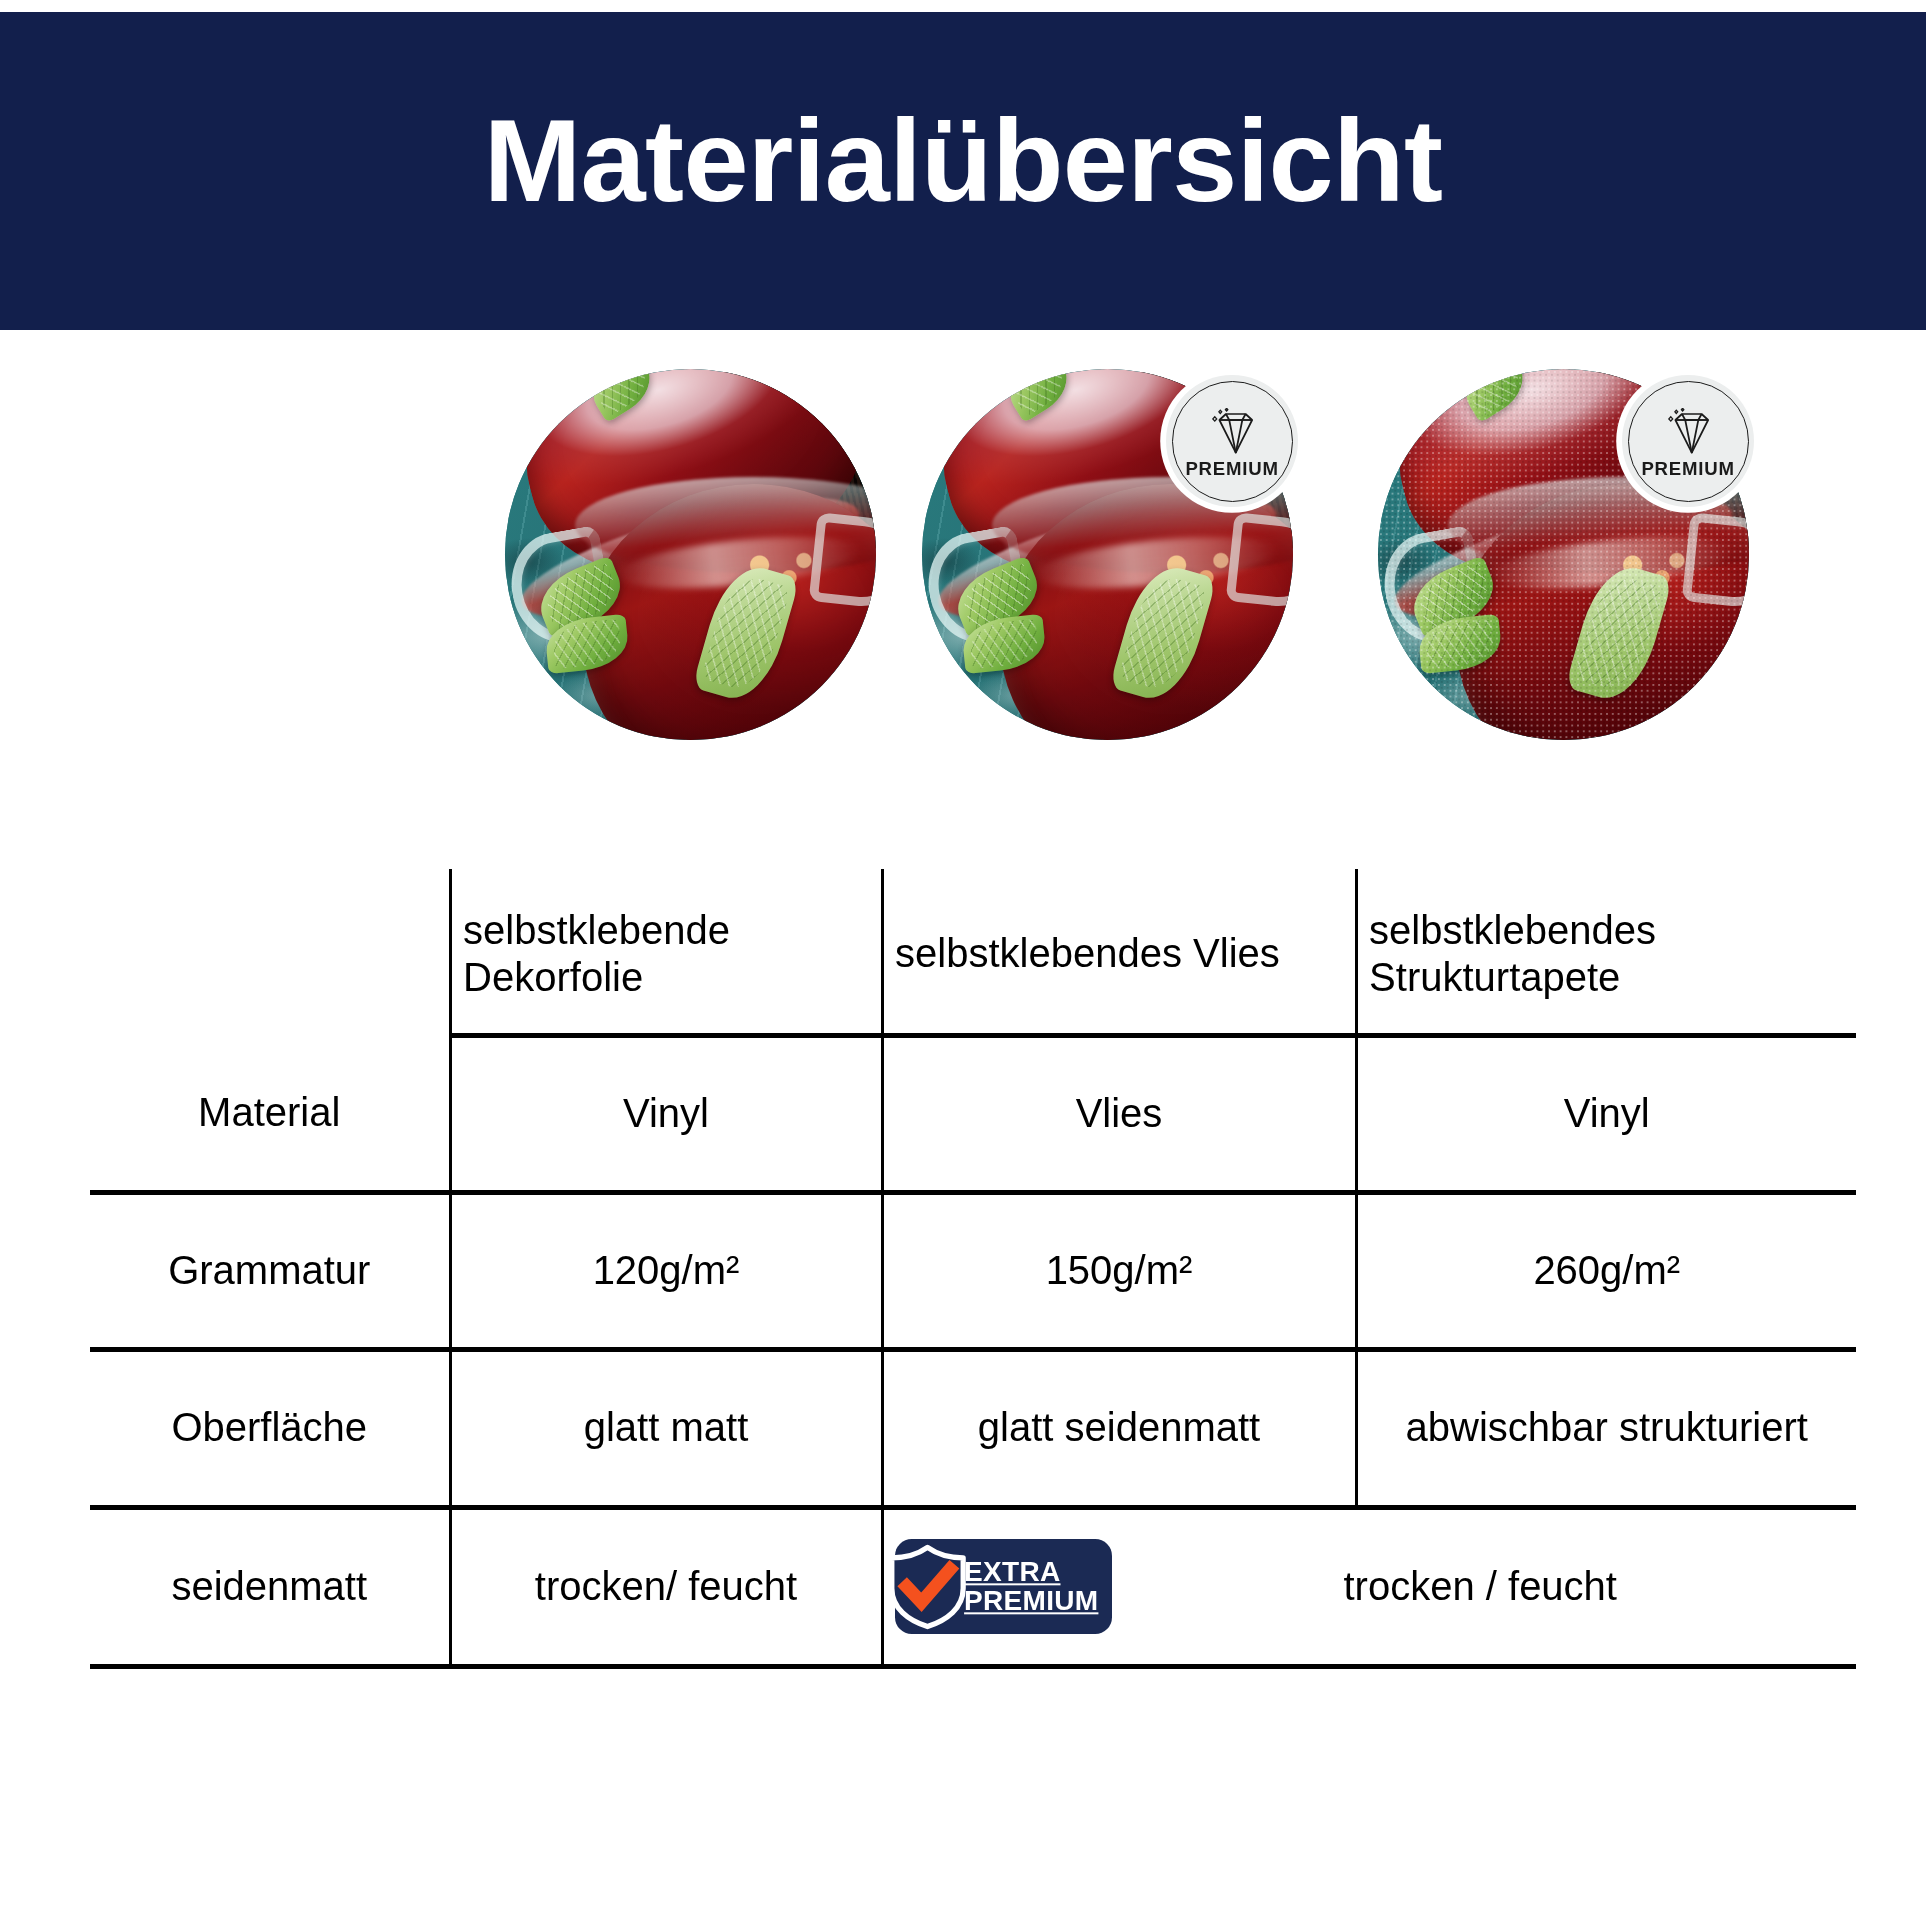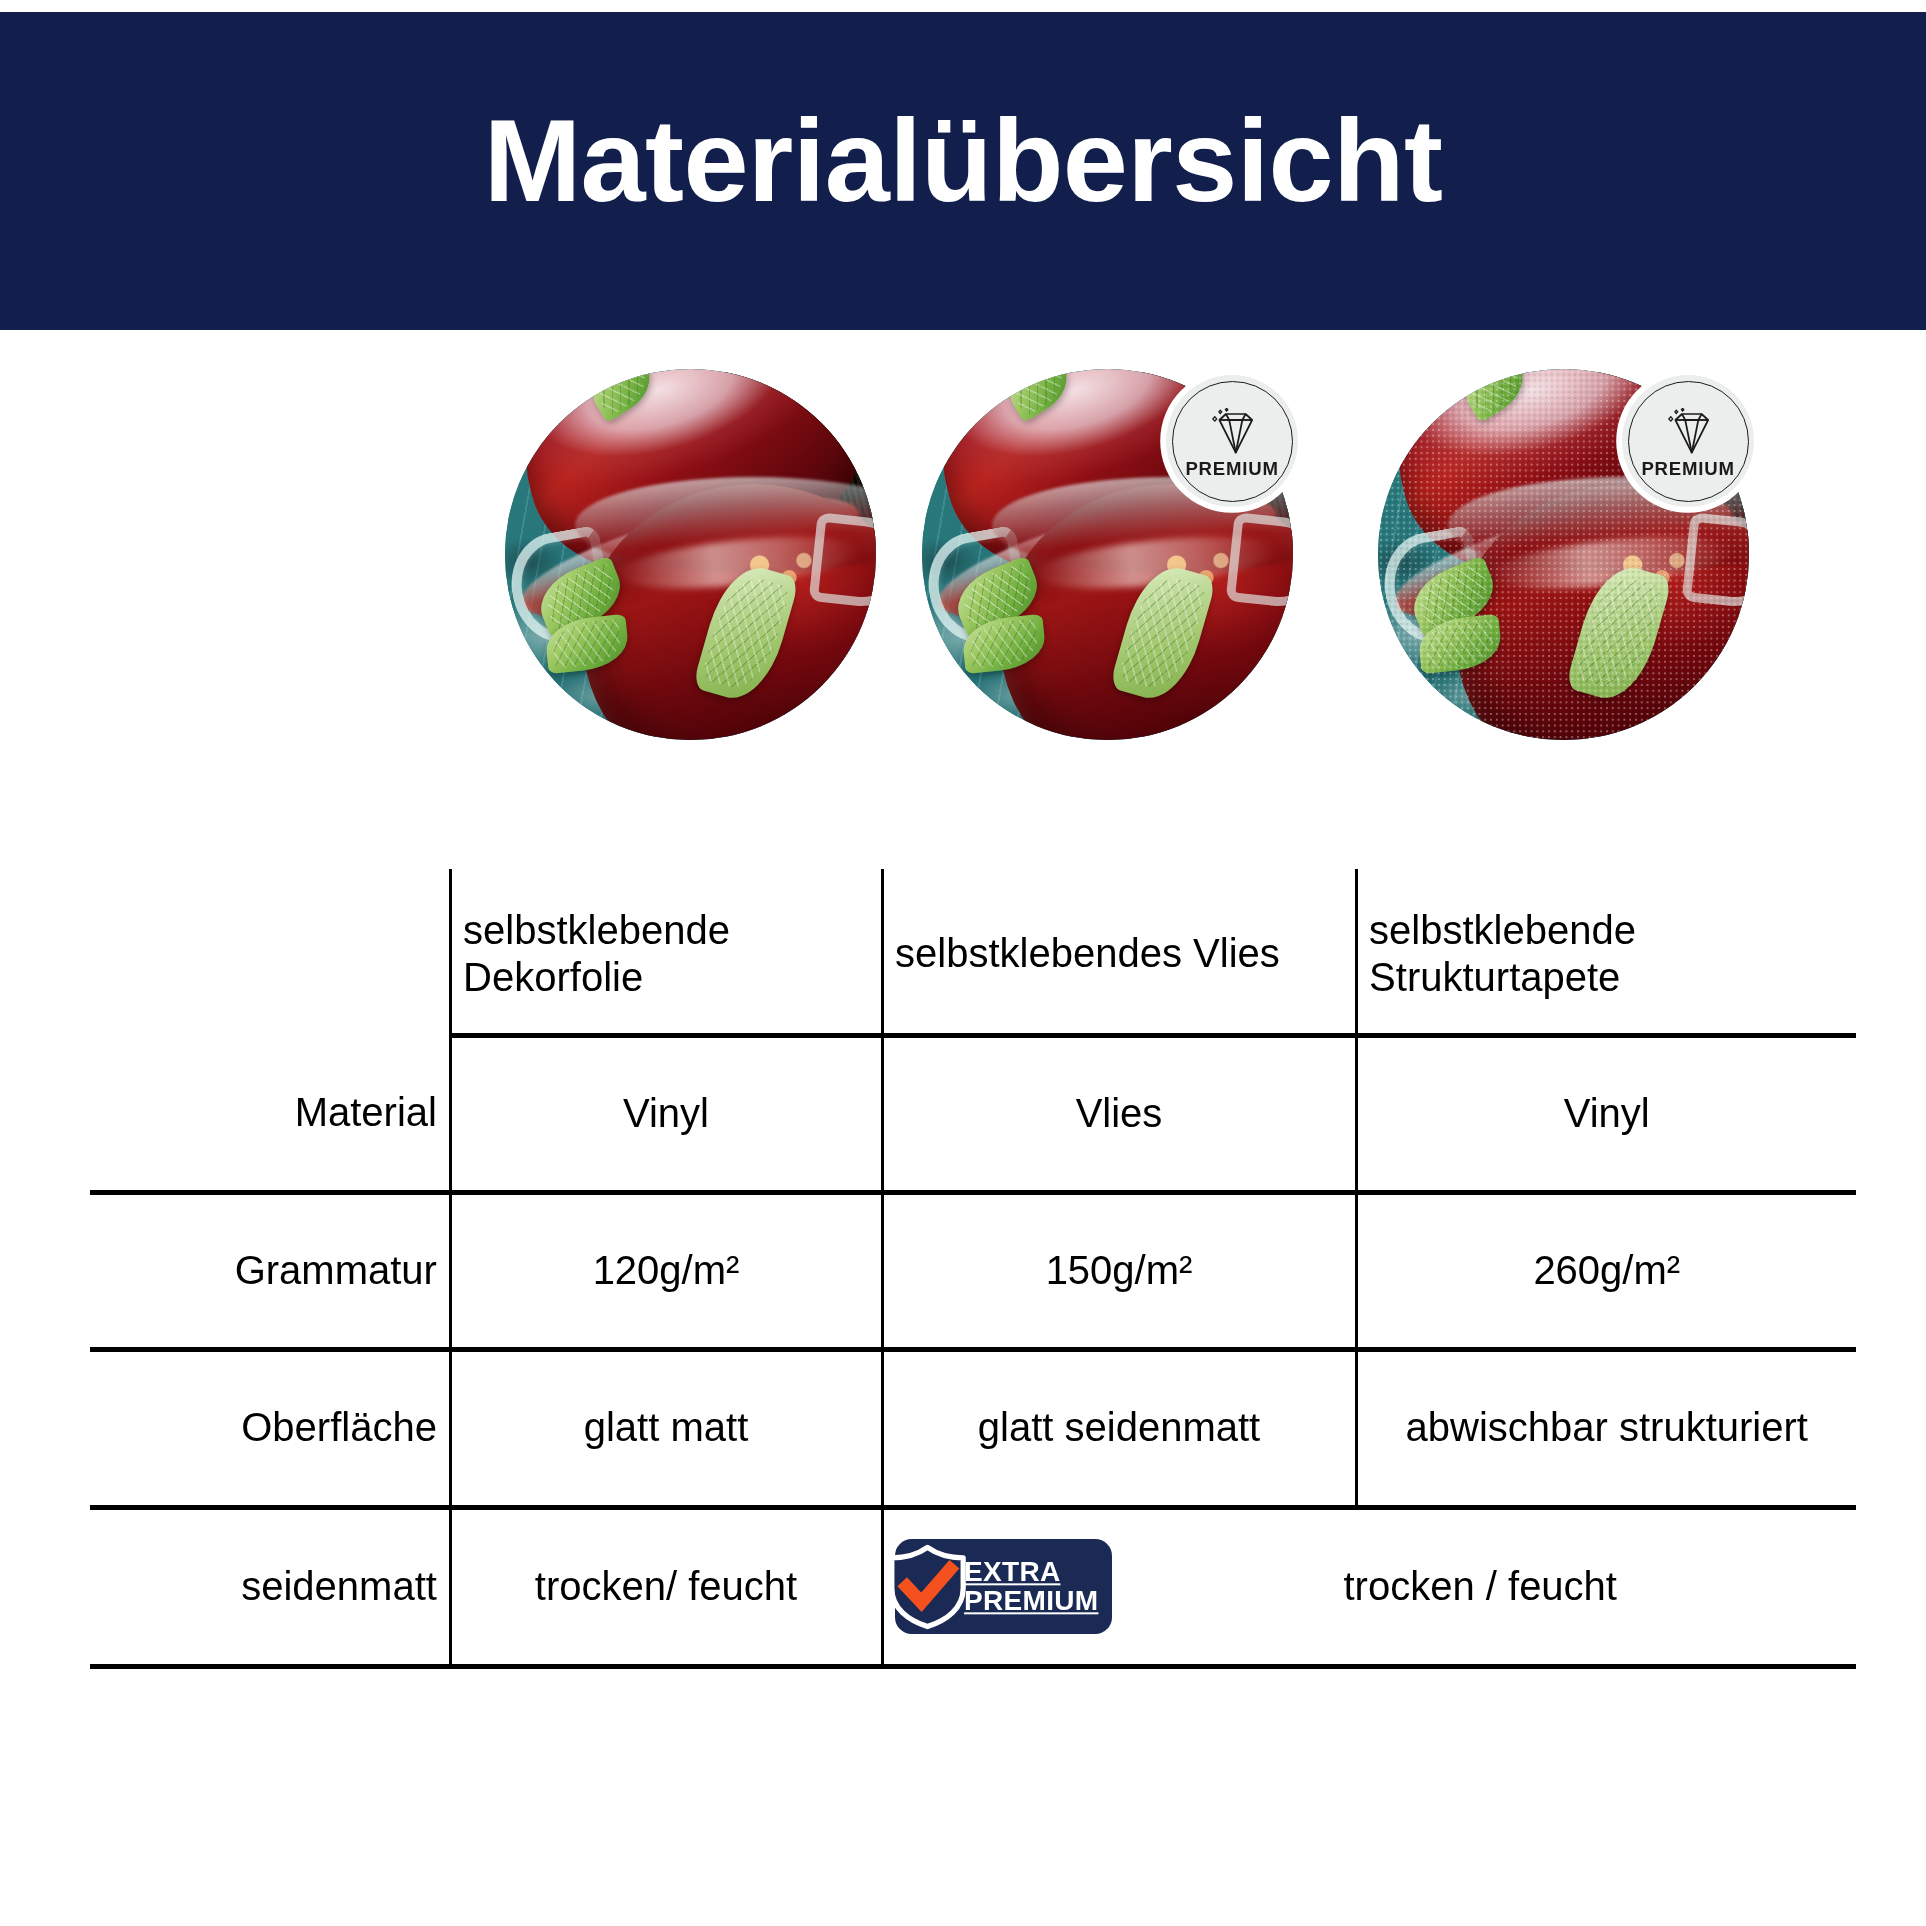--- a/index.html
+++ b/index.html
@@ -326,21 +326,21 @@
 
   .spec-table tr.head-row td          { height: 166px; padding-top: 6.4px; }
   .spec-table tr.data-row td          { height: 157px; }
   .spec-table tr.surface-row td       { height: 158px; }
   .spec-table tr.wipe-row td          { height: 159px; }
 
   
   .b-l  { border-left: 3.9px solid #000; }
   .b-b  { border-bottom: 5.8px solid #000; }
   .cell-center { text-align: center; }
-  .cell-label  { text-align: right; }
+  .cell-label  { text-align: center; }
 
   .head-cell { text-align: left; padding-left: 16.7px; }
 
   .badge-cell-inner {
     display: flex;
     align-items: center;
     justify-content: flex-start;
     gap: 0;
     width: 100%;
   }
@@ -501,21 +501,21 @@
         <col class="c-a">
         <col class="c-b">
         <col class="c-c">
     </colgroup>
     <tbody>
 
       <tr class="head-row">
         <td></td>
         <td class="b-l b-b head-cell">selbstklebende Dekorfolie</td>
         <td class="b-l b-b head-cell">selbstklebendes Vlies</td>
-        <td class="b-l b-b head-cell">selbstklebende Strukturtapete</td>
+        <td class="b-l b-b head-cell">selbstklebendes Strukturtapete</td>
       </tr>
 
       <tr class="data-row">
         <td class="cell-label b-b">Material</td>
         <td class="b-l b-b cell-center">Vinyl</td>
         <td class="b-l b-b cell-center">Vlies</td>
         <td class="b-l b-b cell-center">Vinyl</td>
       </tr>
 
       <tr class="data-row">

